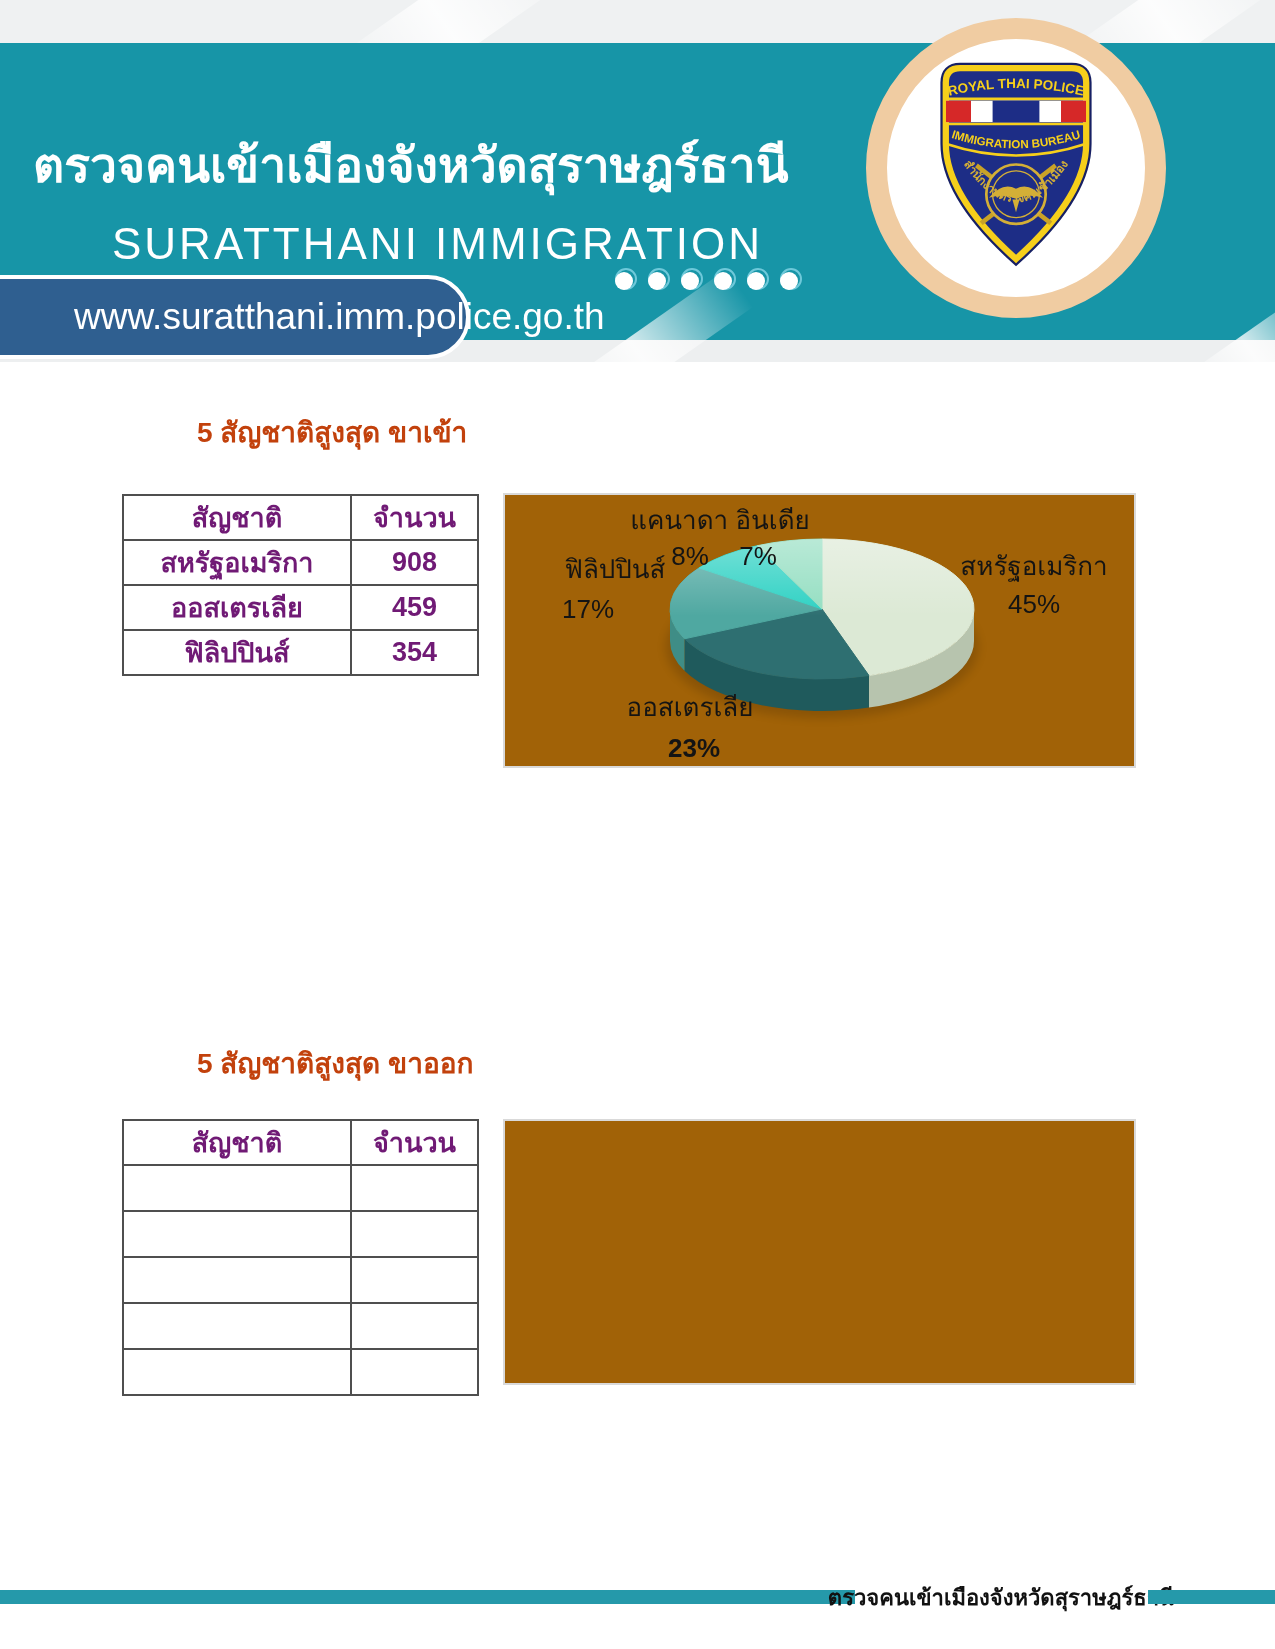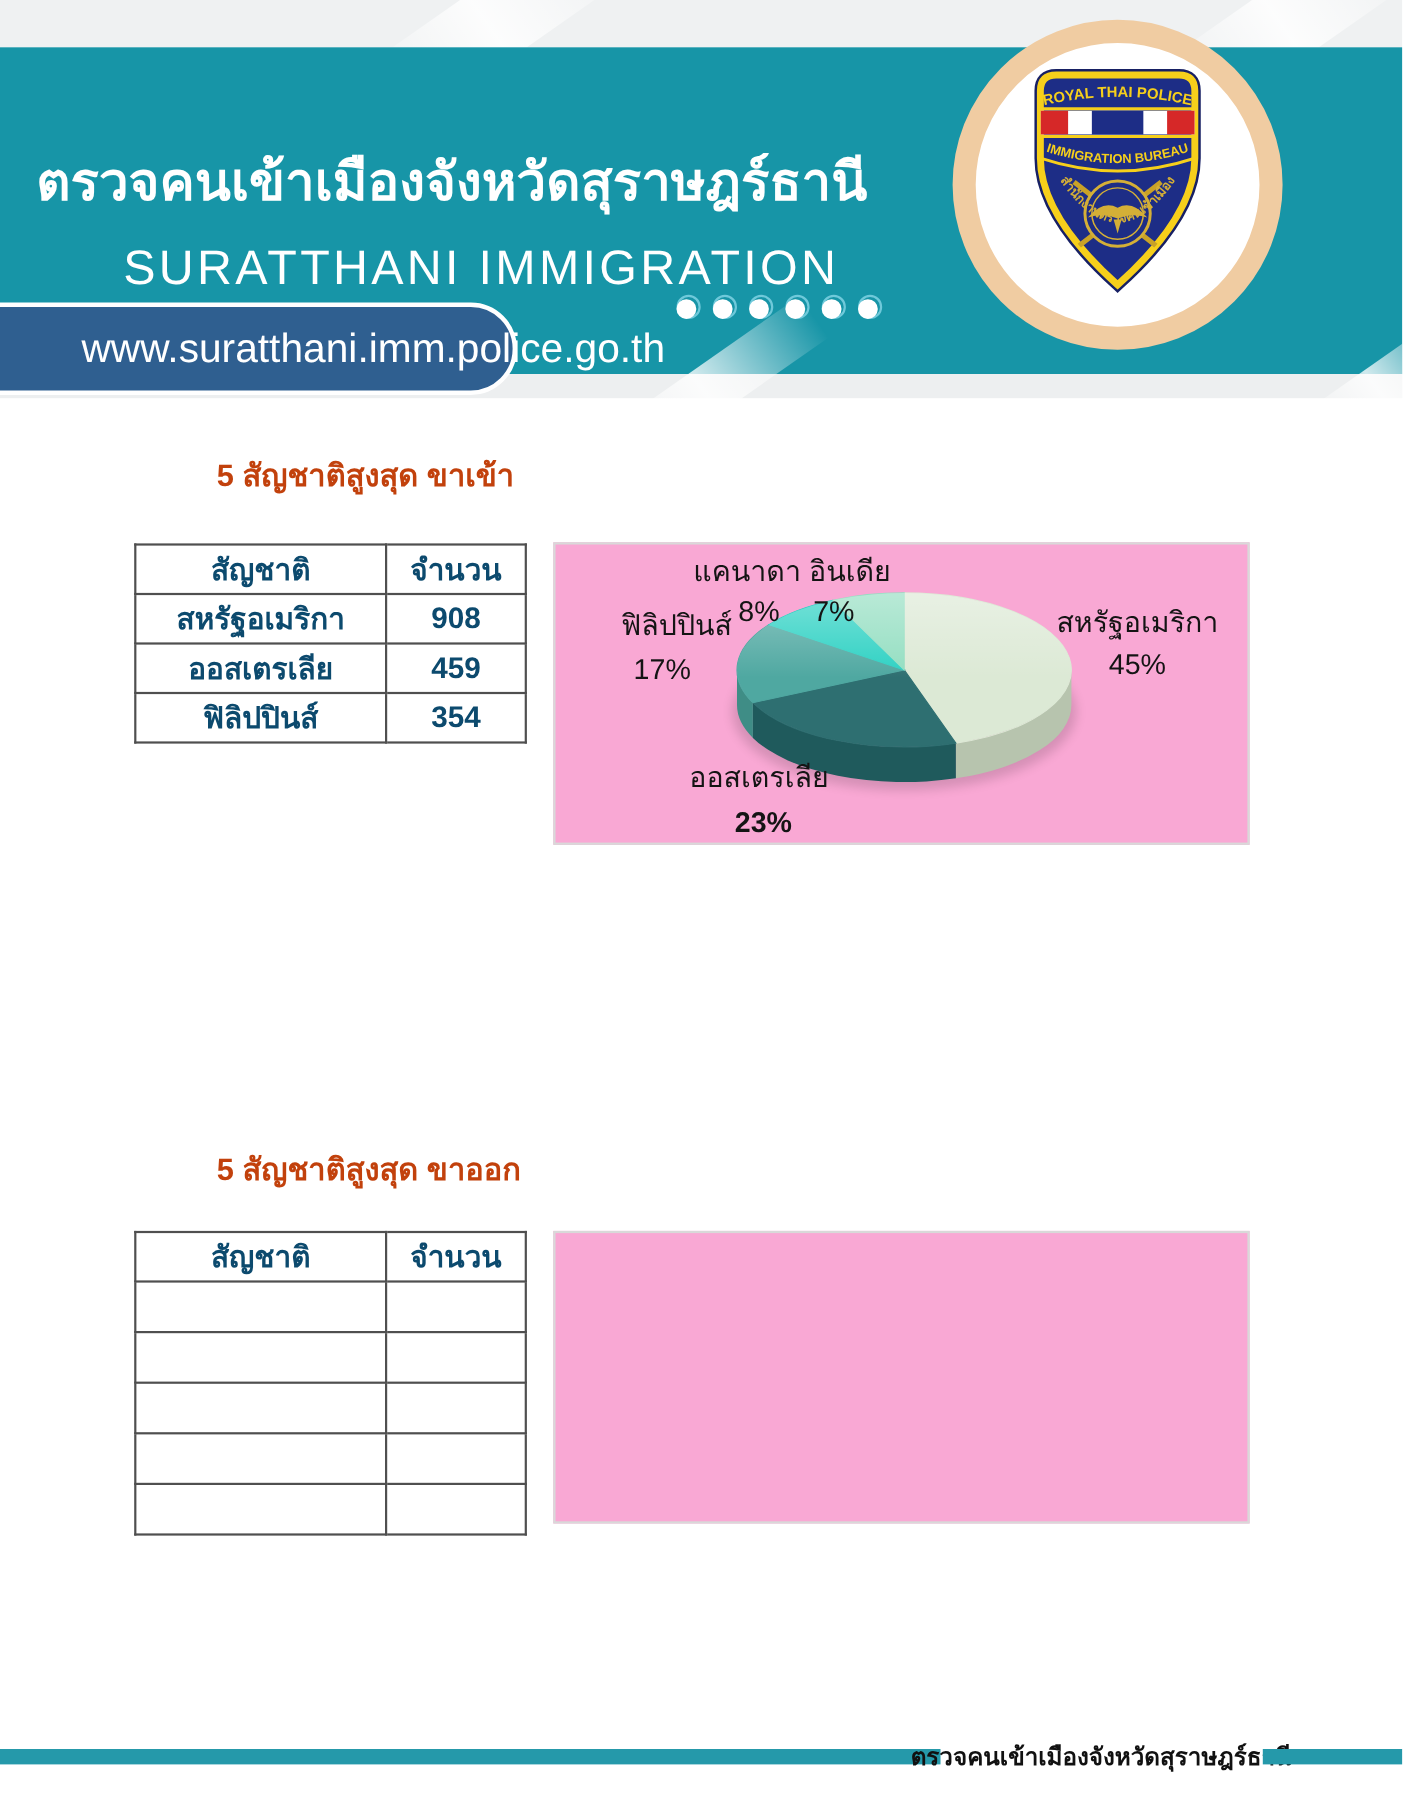--- a/index.html
+++ b/index.html
@@ -27,26 +27,26 @@
 
   
   .sec-title{position:absolute;font-size:28px;font-weight:600;color:#c2410c;white-space:nowrap;}
   #sec1-title{left:197px;top:410px;}
   #sec2-title{left:197px;top:1041px;}
 
   table.nat{position:absolute;border-collapse:collapse;table-layout:fixed;width:355px;background:#fff;}
   #table1{left:122px;top:494px;}
   #table2{left:122px;top:1119px;}
   table.nat td,table.nat th{border:2px solid #4f4f4f;text-align:center;vertical-align:middle;
-      font-size:27px;font-weight:600;color:#0c4a6e;padding:0;overflow:hidden;}
+      font-size:27px;font-weight:600;color:#701a75;padding:0;overflow:hidden;}
   table.nat col.c1{width:228px;} table.nat col.c2{width:127px;}
   #table1 tr{height:44px;}
   #table2 tr.hd{height:44px;} #table2 tr.bd{height:46px;}
 
-  .chart-box{position:absolute;background:#f9a8d4;border:2px solid #d9d9d9;box-sizing:border-box;}
+  .chart-box{position:absolute;background:#a16207;border:2px solid #d9d9d9;box-sizing:border-box;}
   #chart-box1{left:503px;top:493px;width:633px;height:275px;}
   #chart-box2{left:503px;top:1119px;width:633px;height:266px;}
   #pie-svg{position:absolute;left:0;top:0;}
   .pie-label{position:absolute;transform:translate(-50%,-50%);white-space:nowrap;color:#141414;
              font-size:26px;font-weight:500;}
 
   
   .footer-bar{position:absolute;top:1590px;height:14px;background:#2599aa;}
   #footer-bar-left{left:0;width:855px;}
   #footer-bar-right{left:1148px;width:127px;}
@@ -185,21 +185,21 @@
         <path d="M317.00,114.00 L179.47,143.80 A152,70 0 0 1 194.03,72.86 Z" fill="#4fa8a1" stroke="#4fa8a1" stroke-width="1"></path>
         <path d="M317.00,114.00 L194.03,72.86 A152,70 0 0 1 252.28,50.66 Z" fill="#2dd1c3" stroke="#2dd1c3" stroke-width="1"></path>
         <path d="M317.00,114.00 L252.28,50.66 A152,70 0 0 1 317.00,44.00 Z" fill="#93dec1" stroke="#93dec1" stroke-width="1"></path>
         <ellipse cx="317" cy="114" rx="152" ry="70" fill="url(#sheen)" pointer-events="none"></ellipse>
       </svg>
     <div id="pie-labels">
         <div class="pie-label" style="left: 215px; top: 24px;">แคนาดา อินเดีย</div>
         <div class="pie-label" style="left: 185px; top: 61px;">8%</div>
         <div class="pie-label" style="left: 253px; top: 61px;">7%</div>
         <div class="pie-label" style="left: 110px; top: 73px;">ฟิลิปปินส์</div>
-        <div class="pie-label" style="left: 97px; top: 114px;">17%</div>
+        <div class="pie-label" style="left: 83px; top: 114px;">17%</div>
         <div class="pie-label" style="left: 529px; top: 70px;">สหรัฐอเมริกา</div>
         <div class="pie-label" style="left: 529px; top: 109px;">45%</div>
         <div class="pie-label" style="left: 185px; top: 211px;">ออสเตรเลีย</div>
         <div class="pie-label" style="left: 189px; top: 253px; font-weight: bold;">23%</div>
       </div>
   </div>
 
   <div class="sec-title" id="sec2-title">5 สัญชาติสูงสุด ขาออก</div>
 
   <table class="nat" id="table2">

